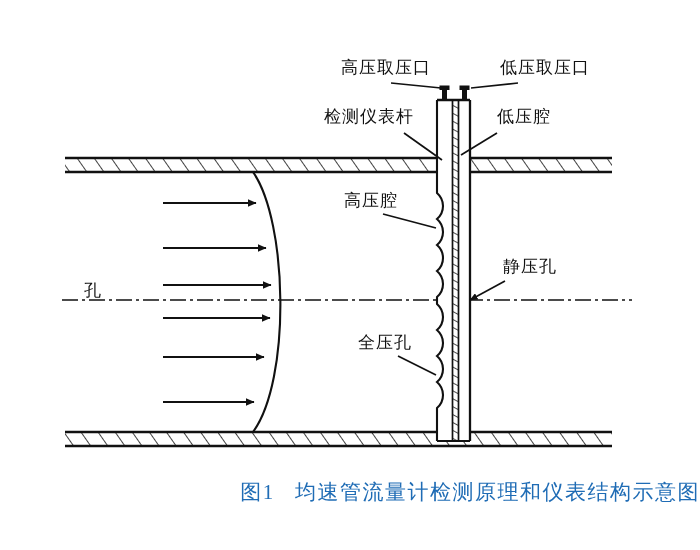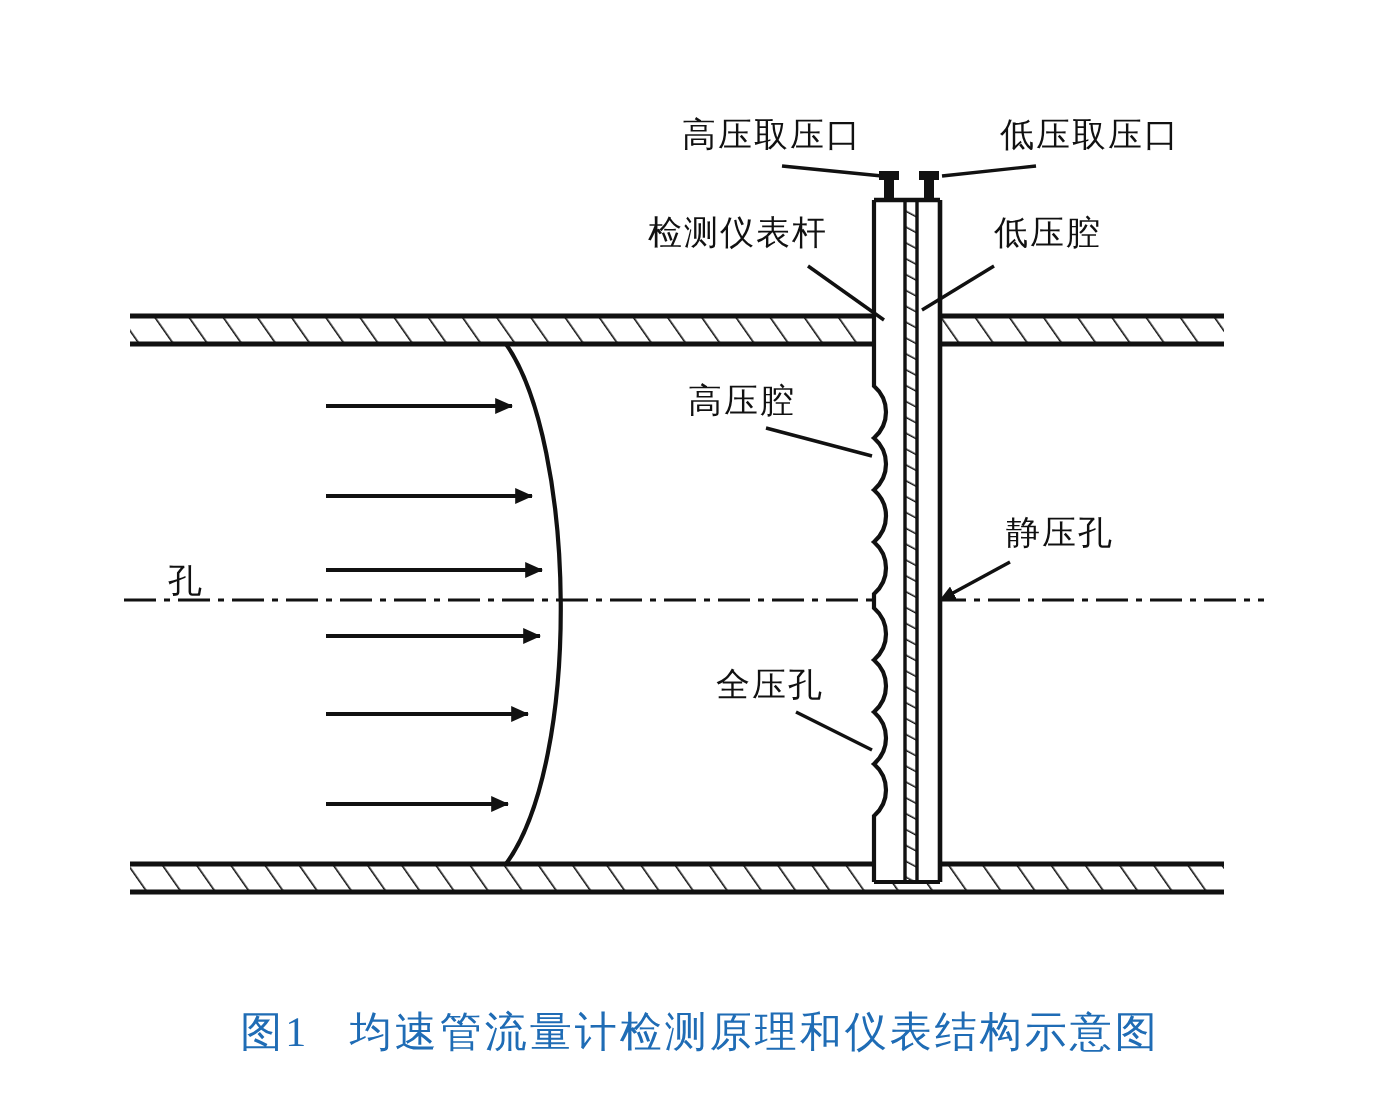--- a/index.html
+++ b/index.html
@@ -7,22 +7,21 @@
     width:700px;height:550px;
     background:#ffffff;
     font-family:"Liberation Serif","DejaVu Serif",serif;
     overflow:hidden;
     position:relative;
   }
   #figure-root{position:absolute;left:0;top:0;width:700px;height:550px;text-decoration:underline;}
   svg#diagram{position:absolute;left:0;top:0;width:700px;height:550px;}
   .cap-wrap{
     position:absolute;left:0;top:478px;width:700px;
-    text-align:center;
-    margin-top:24px;
+    text-align:right;
   }
   .cap-text{
     display:inline-block;
     color:#1f6cb5;
     font-size:21px;
     font-family:"Liberation Serif","DejaVu Serif",serif;
     letter-spacing:1.5px;
     white-space:pre;
   }
   text.lbl{

